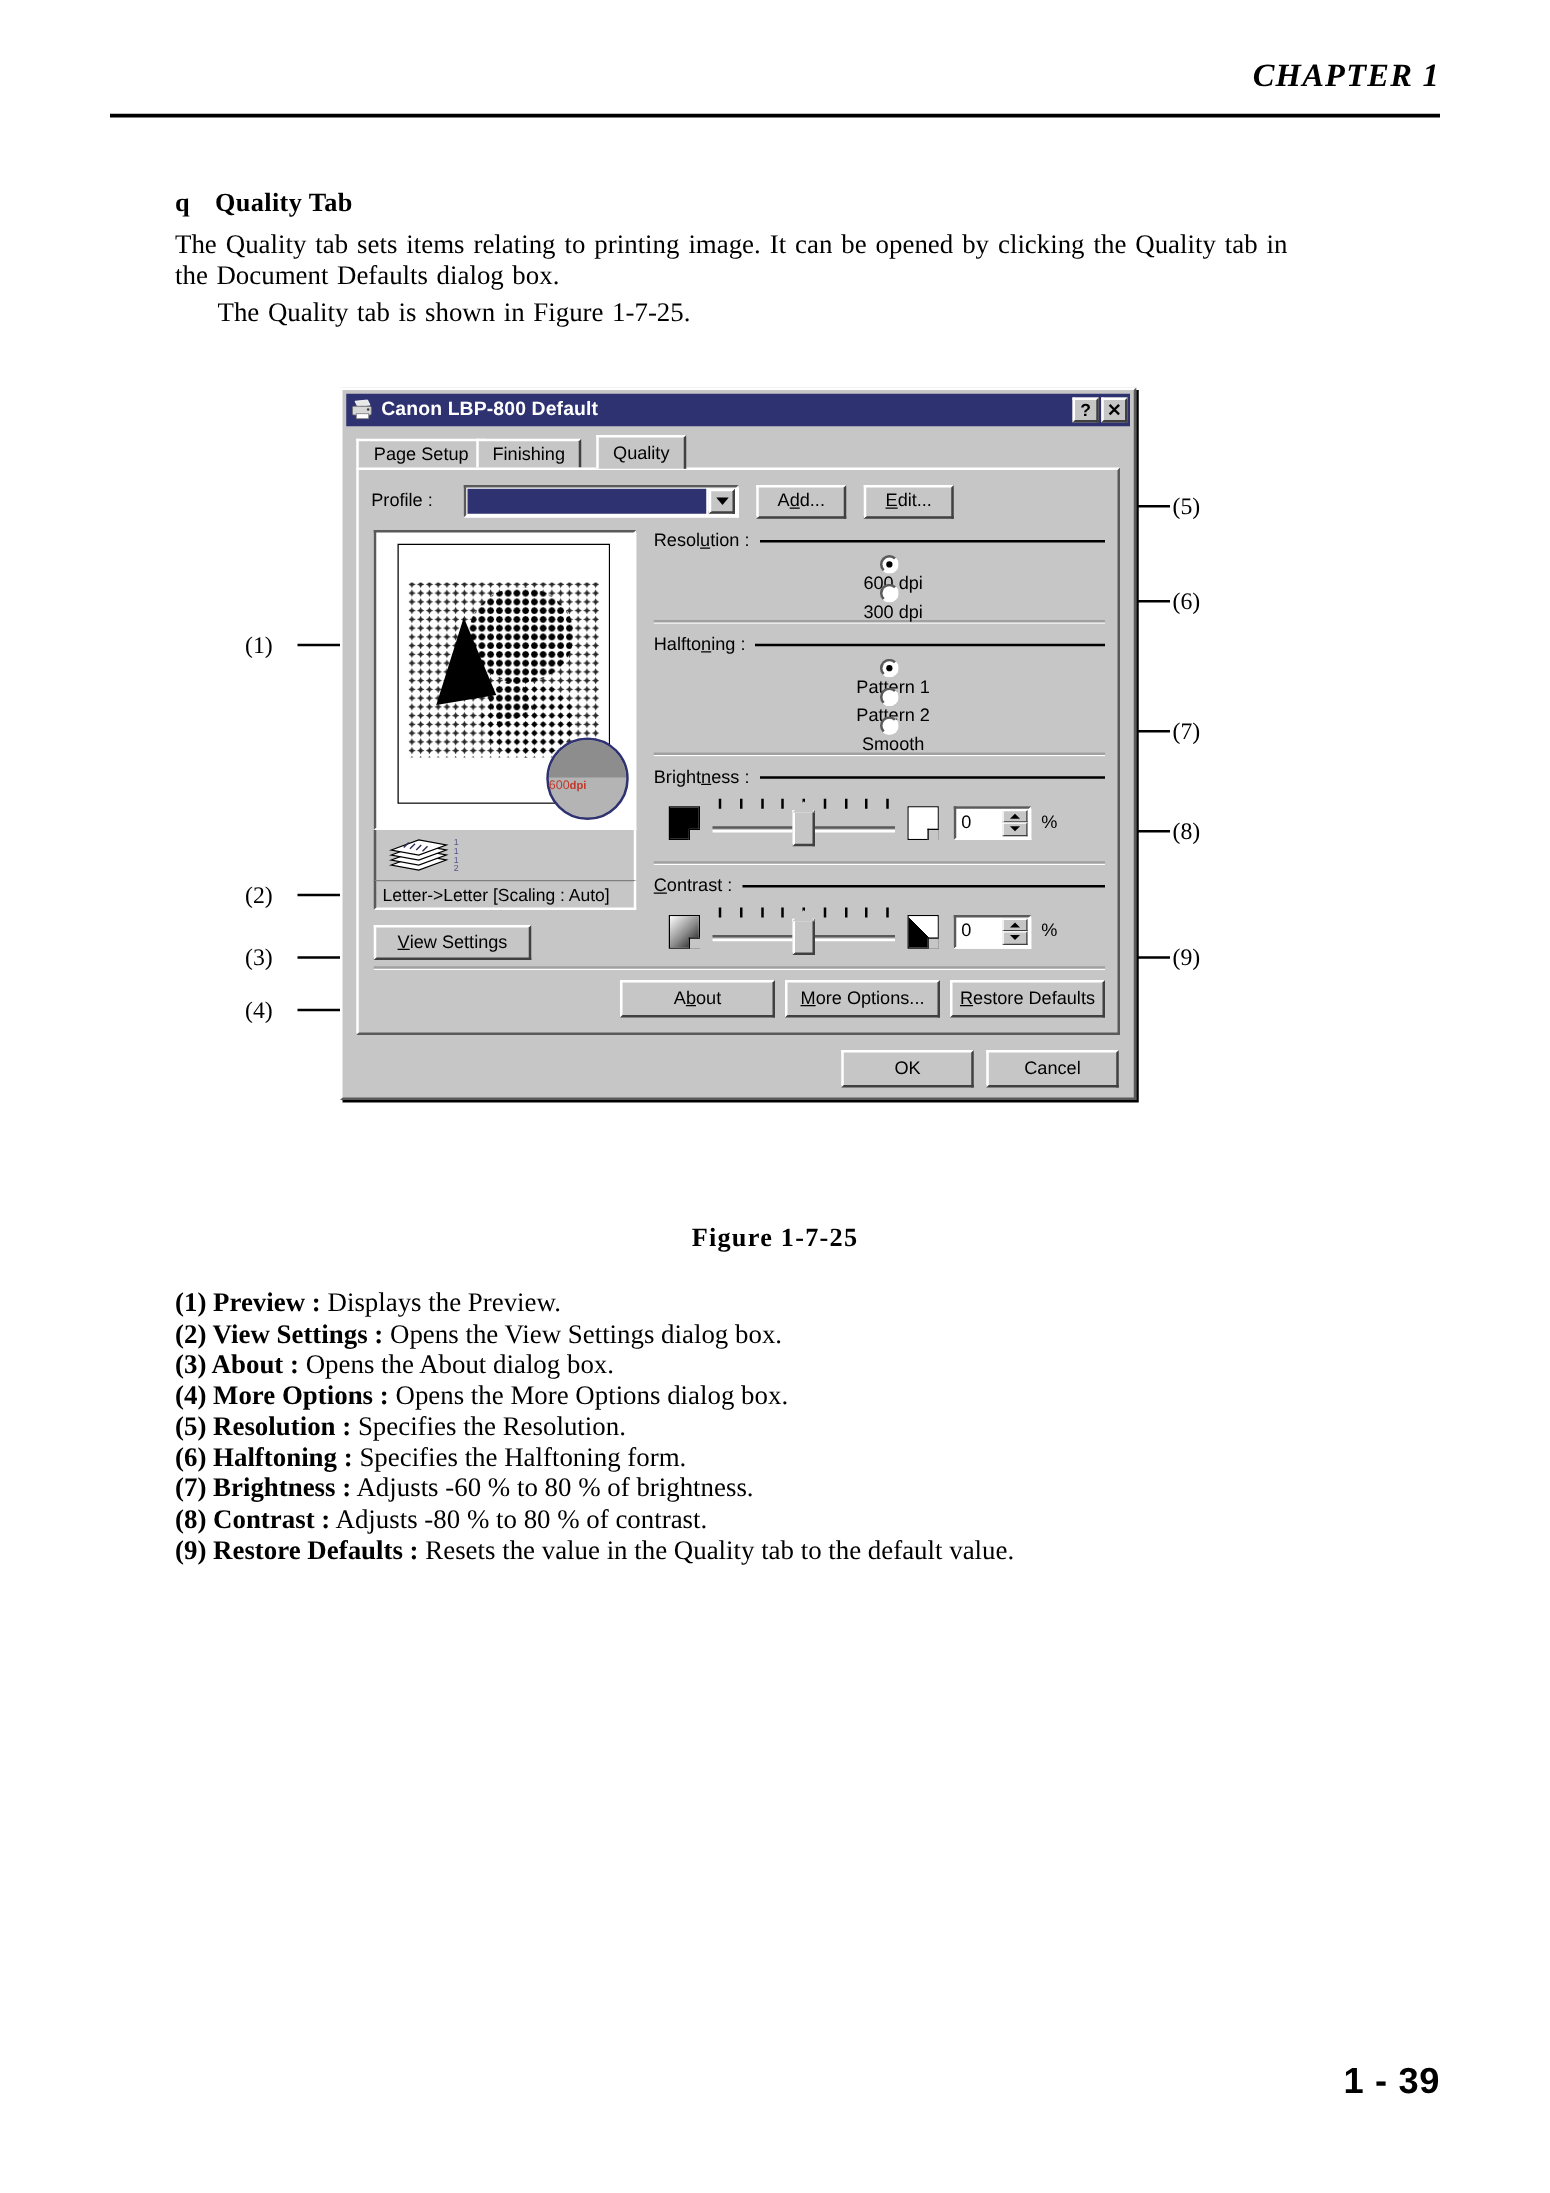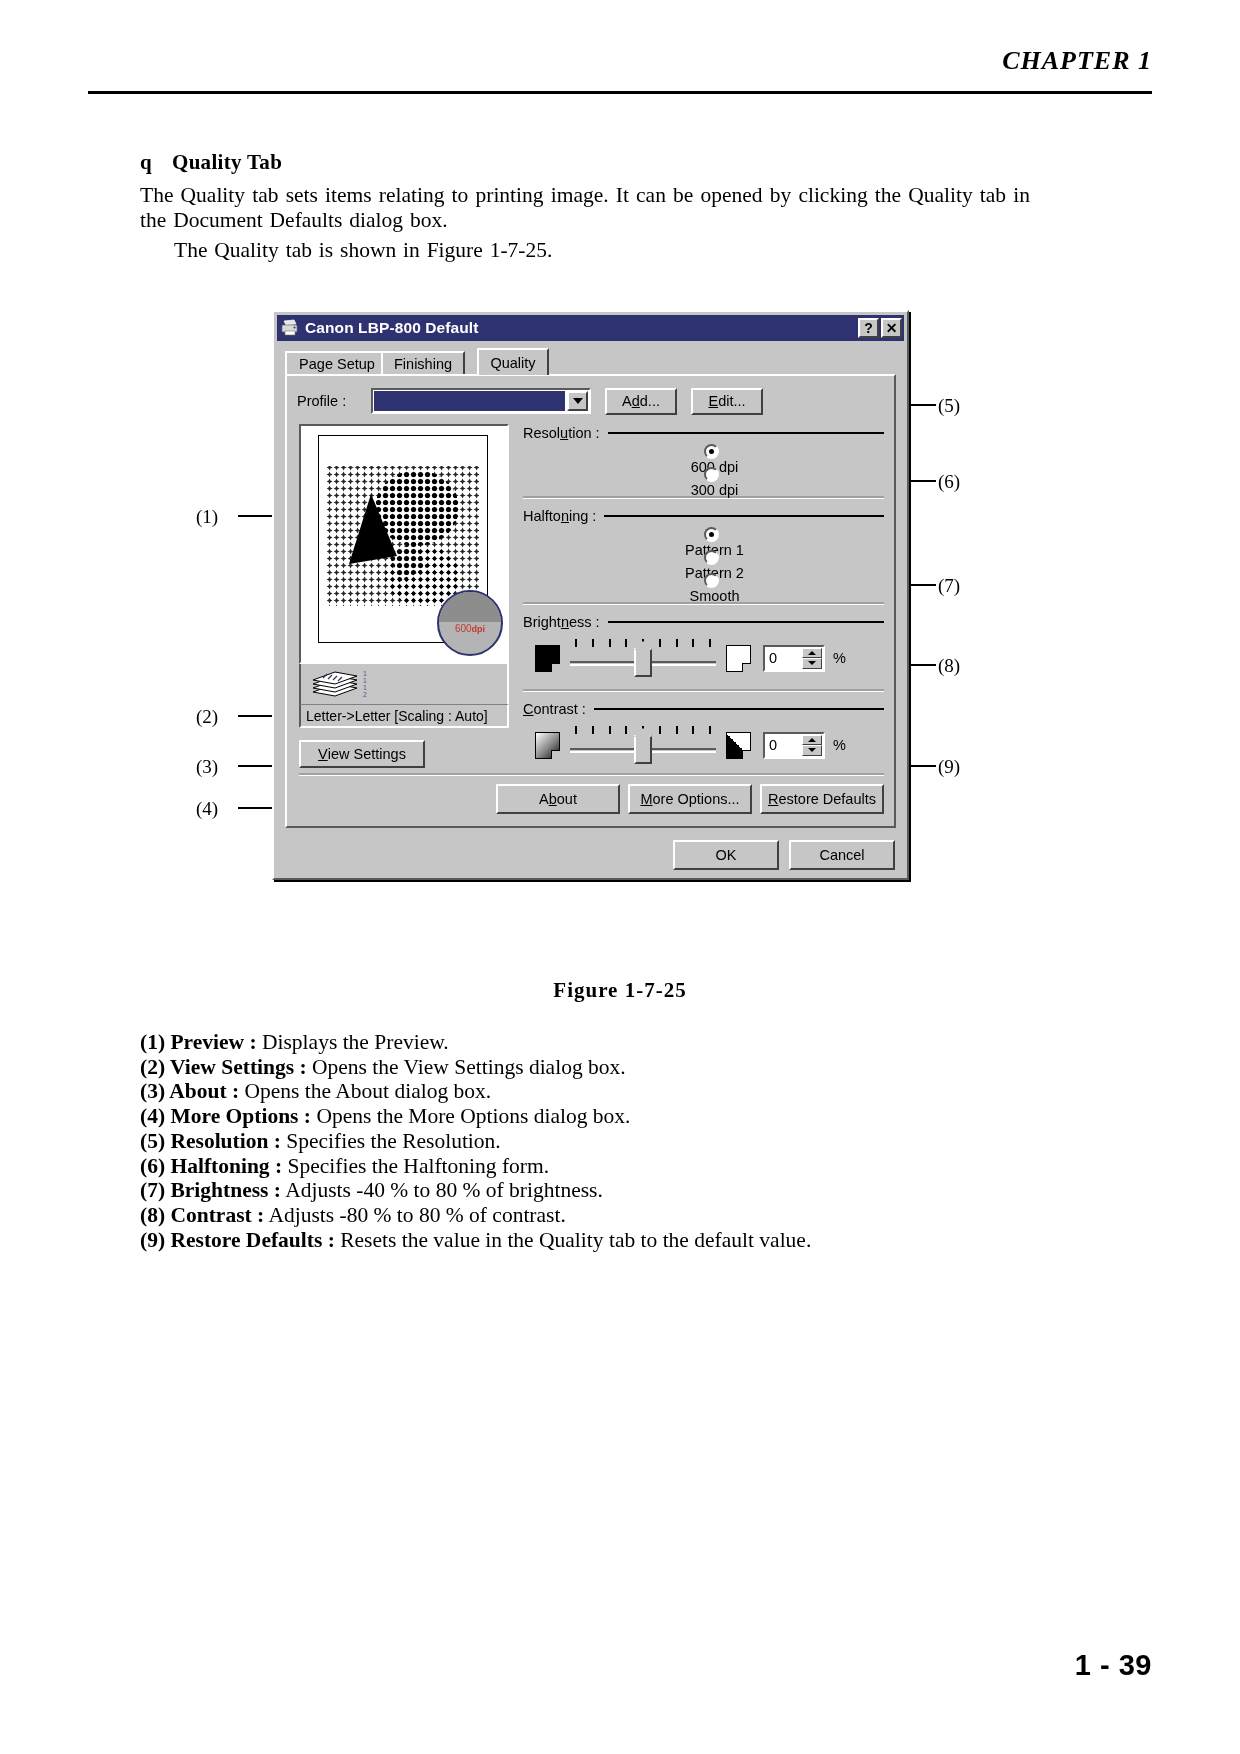--- a/index.html
+++ b/index.html
@@ -305,21 +305,21 @@
   }
   .loupe-top {
     position: absolute;
     left: 0; top: 0; right: 0; height: 48%;
     background: #8d8d8d;
   }
   .loupe-label {
     position: absolute;
     left: 0; right: 0;
     top: 50%;
-    text-align: center;
+    text-align: left;
     font-size: 10px;
     color: #c0392b;
     font-family: "Liberation Sans", sans-serif;
     white-space: nowrap;
   }
   .loupe-label b { font-size: 9px; }
 
   .stack-strip {
     position: relative;
     width: 210px;
@@ -911,21 +911,21 @@
   <div class="legend-item">
     <b><span>(4)</span> <span>More Options :</span></b> <span>Opens the More Options dialog box.</span>
   </div>
   <div class="legend-item">
     <b><span>(5)</span> <span>Resolution :</span></b> <span>Specifies the Resolution.</span>
   </div>
   <div class="legend-item">
     <b><span>(6)</span> <span>Halftoning :</span></b> <span>Specifies the Halftoning form.</span>
   </div>
   <div class="legend-item">
-    <b><span>(7)</span> <span>Brightness :</span></b> <span>Adjusts -40 % to 80 % of brightness.</span>
+    <b><span>(7)</span> <span>Brightness :</span></b> <span>Adjusts -60 % to 80 % of brightness.</span>
   </div>
   <div class="legend-item">
     <b><span>(8)</span> <span>Contrast :</span></b> <span>Adjusts -80 % to 80 % of contrast.</span>
   </div>
   <div class="legend-item">
     <b><span>(9)</span> <span>Restore Defaults :</span></b> <span>Resets the value in the Quality tab to the default value.</span>
   </div>
 </div>
 
 <div class="page-number">1 - 39</div>

